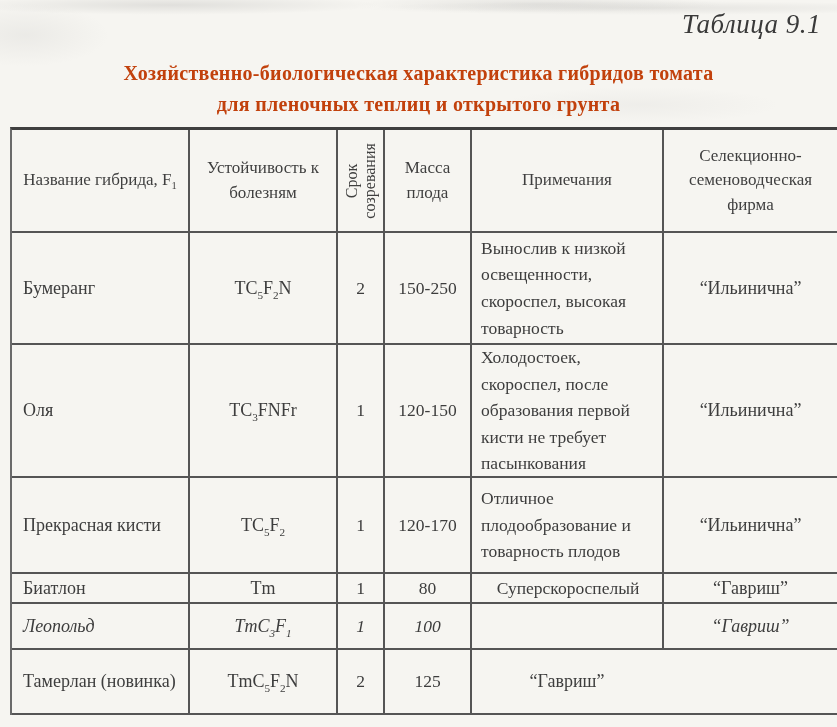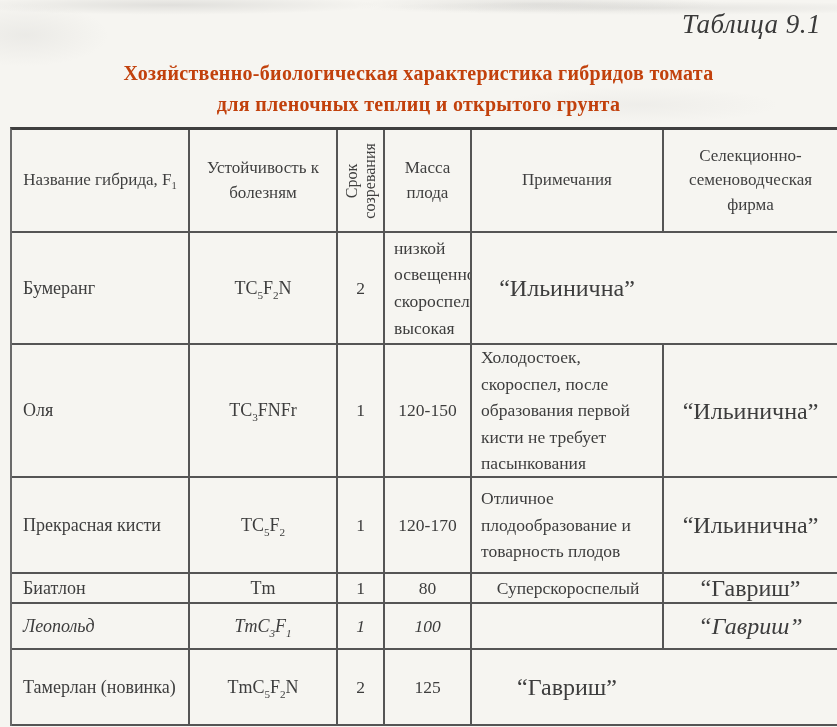--- a/index.html
+++ b/index.html
@@ -62,21 +62,21 @@
   .header-row { height:103px; }
   .header-row .cell { text-align:center; justify-content:center; color:#3f3f3f; font-size:17px; line-height:1.45; padding:2px 5px; }
   .header-term { overflow:visible; }
   .vert {
     transform:rotate(-90deg);
     width:102px; flex:0 0 auto;
     text-align:center; font-size:16px; line-height:1.12;
     white-space:normal;
   }
   sub { font-size:.62em; line-height:0; }
-  .cell-firm { font-size:24px; }
+  .cell-firm { font-size:18px; }
   .cell-name { font-size:18px; }
   .cell-resistance { font-size:18px; }
 </style>
 </head>
 <body>
 
 <div class="page">
 
   <div class="table-label">Таблица 9.1</div>
 
@@ -110,20 +110,23 @@
         <div class="row" style="height: 112px;">
           <div class="cell col-name cell-name">
             <div>Бумеранг</div>
           </div>
           <div class="cell col-center cell-resistance">
             <div>TC<sub>5</sub>F<sub>2</sub>N</div>
           </div>
           <div class="cell col-center cell-term">
             <div>2</div>
           </div>
+          <div class="cell col-center cell-mass">
+            <div>150-250</div>
+          </div>
           <div class="cell cell-notes">
             <div>Вынослив к низкой освещенности, скороспел, высокая товарность</div>
           </div>
           <div class="cell col-center cell-firm">
             <div>“Ильинична”</div>
           </div>
         </div>
         <div class="row" style="height: 133px;">
           <div class="cell col-name cell-name">
             <div>Оля</div>
@@ -197,21 +200,21 @@
           <div class="cell col-center cell-mass">
             <div>100</div>
           </div>
           <div class="cell cell-notes">
             <div></div>
           </div>
           <div class="cell col-center cell-firm">
             <div>“Гавриш”</div>
           </div>
         </div>
-        <div class="row" style="height: 76px;">
+        <div class="row" style="height: 65px;">
           <div class="cell col-name cell-name">
             <div>Тамерлан (новинка)</div>
           </div>
           <div class="cell col-center cell-resistance">
             <div>TmC<sub>5</sub>F<sub>2</sub>N</div>
           </div>
           <div class="cell col-center cell-term">
             <div>2</div>
           </div>
           <div class="cell col-center cell-mass">

